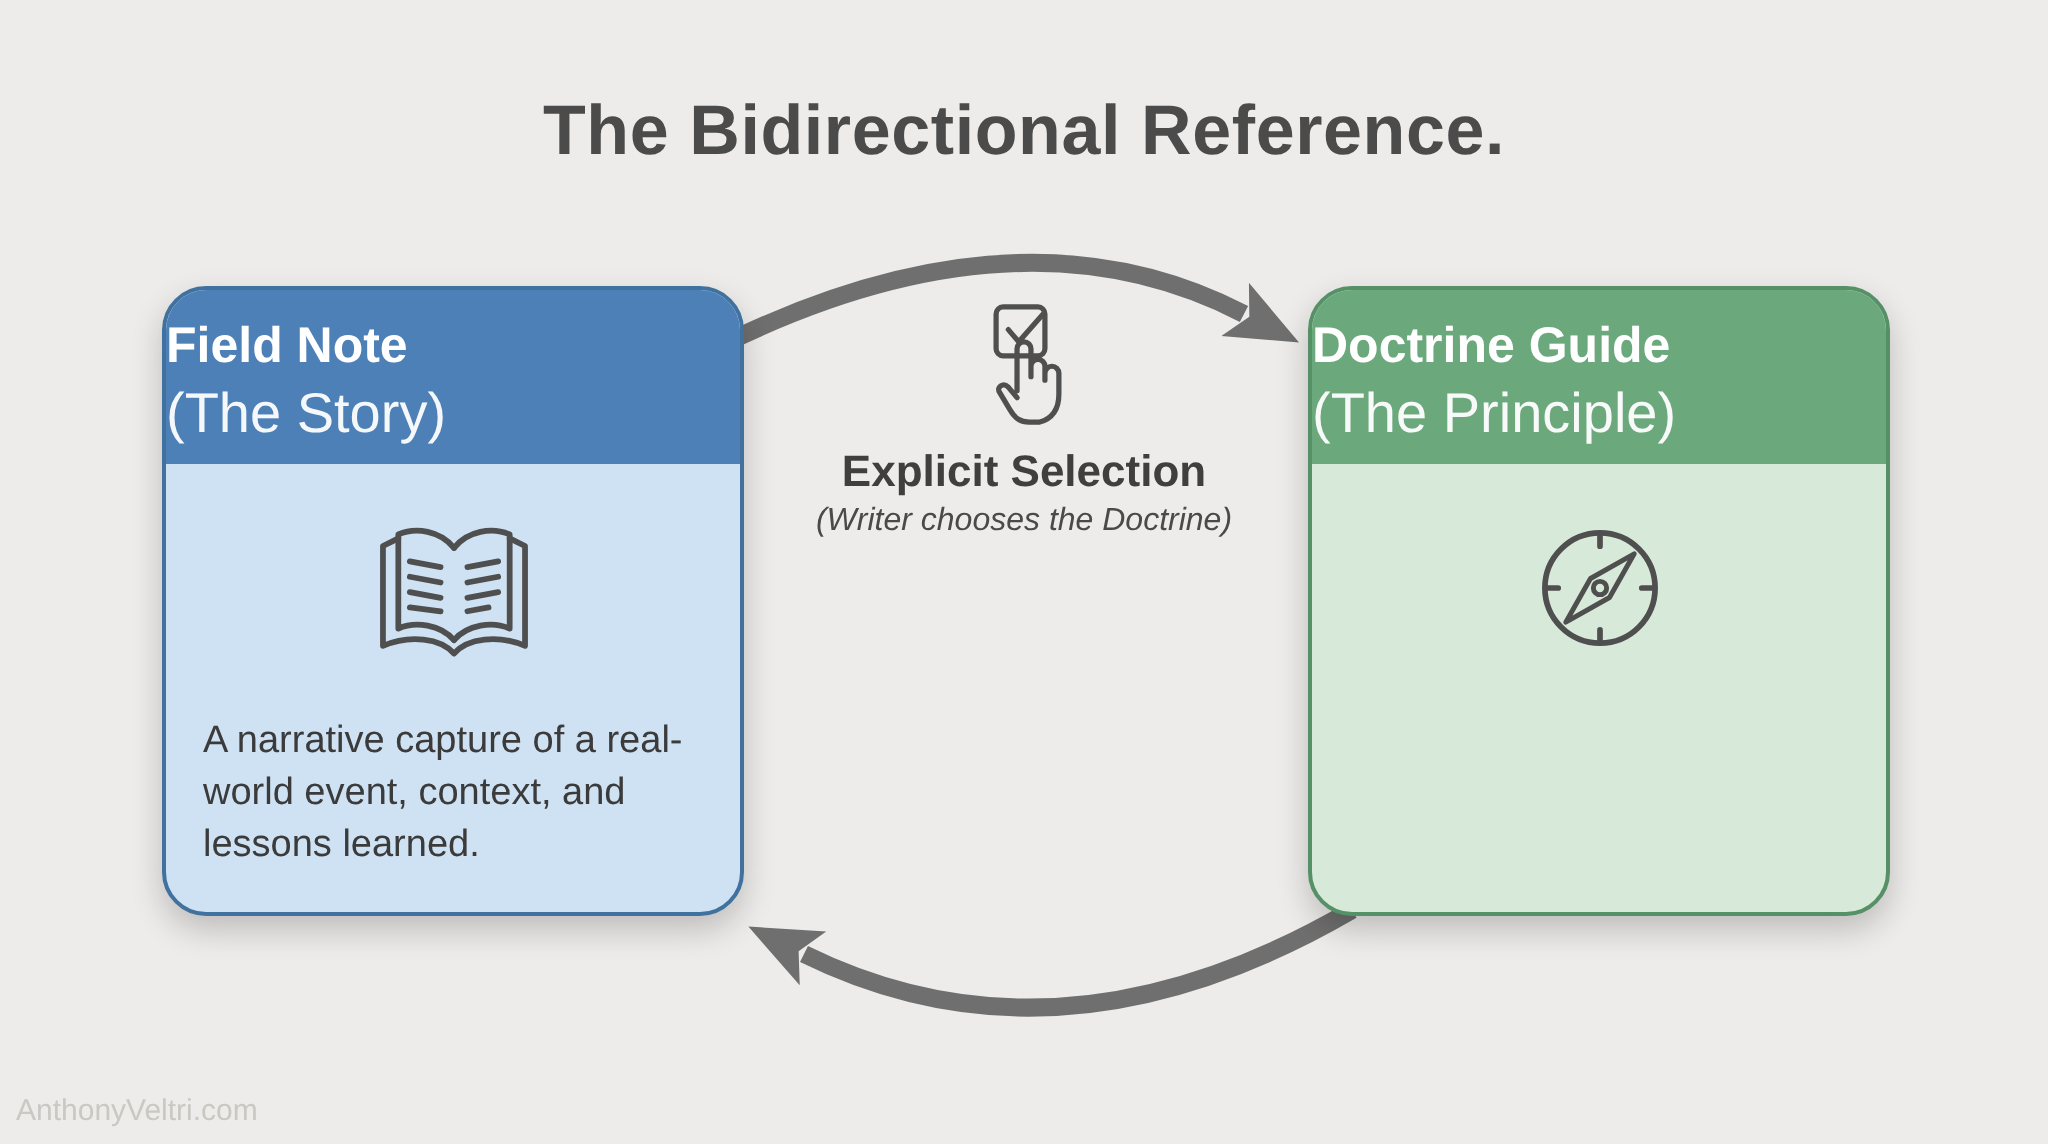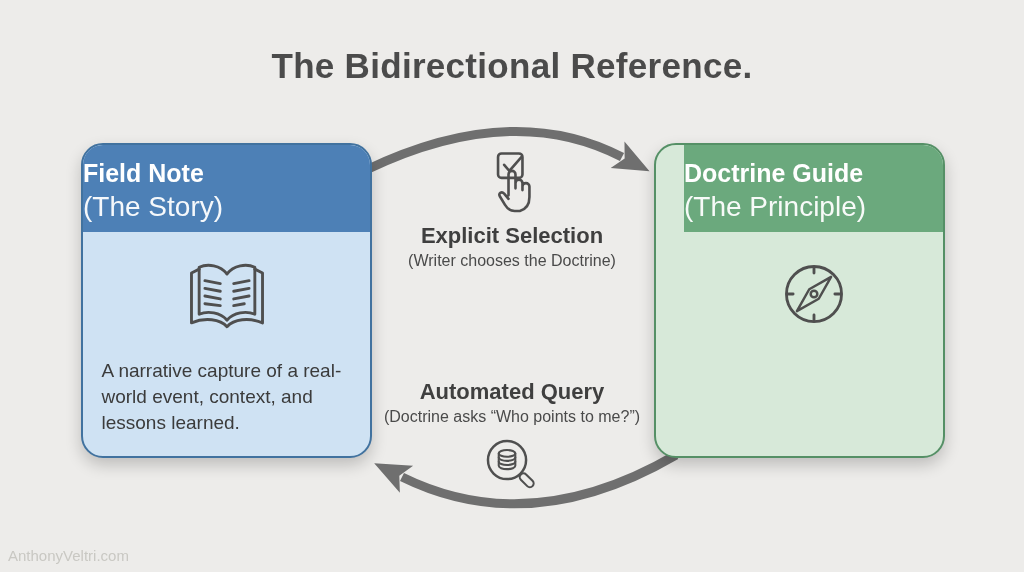--- a/index.html
+++ b/index.html
@@ -19,38 +19,38 @@
     font-size:35px;font-weight:700;color:var(--title-text);letter-spacing:.3px;
   }
 
   .arrows{position:absolute;inset:0;pointer-events:none;}
 
   .card{
     position:absolute;top:143px;width:291px;height:315px;border-radius:22px;
     overflow:hidden;box-shadow:0 7px 16px rgba(0,0,0,.20);
   }
   .card.field{left:81px;background:var(--field-body);border:2px solid var(--field-border);}
-  .card.doctrine{left:654px;background:var(--doctrine-body);border:2px solid var(--doctrine-border);padding-left:28px;}
+  .card.doctrine{left:654px;background:var(--doctrine-body);border:2px solid var(--doctrine-border);}
   .card-header{height:87px;padding-top:13px;}
   .card.field .card-header{background:var(--field-header);}
   .card.doctrine .card-header{background:var(--doctrine-header);}
   .card-title{font-size:25px;font-weight:700;color:var(--header-text);line-height:1.25;}
   .card-subtitle{font-size:28px;color:var(--header-text);opacity:.95;line-height:1.25;}
   .card-icon{margin-top:24px;}
   .card-desc{
     margin:20px auto 0;font-size:19px;line-height:1.38;color:var(--body-text);
   }
   .card.field .card-desc{width:250px;}
   .card.doctrine .card-desc{width:260px;}
 
   .mid-group{position:absolute;left:512px;transform:translateX(-50%);width:330px;text-align:center;}
   .mid-top{top:150px;}
   .mid-bottom{top:379px;}
   .mid-label{font-size:22px;font-weight:700;color:var(--label-text);line-height:1.2;}
-  .mid-sublabel{font-size:16px;color:var(--sublabel-text);line-height:1.3;margin-top:2px;}
+  .mid-sublabel{font-size:16px;color:var(--sublabel-text);line-height:1.3;margin-top:2px;font-style:italic;}
   .mid-top .mid-label{margin-top:5px;}
   .mid-bottom .mid-icon{margin-top:8px;}
 
   .watermark{
     position:absolute;left:8px;bottom:8px;font-size:15px;color:var(--watermark);
   }
   svg{display:block;margin:0 auto;}
 </style>
 </head>
 <body>
@@ -106,31 +106,16 @@
       <svg width="56" height="68" viewBox="0 0 60 78" fill="none" stroke="var(--icon-stroke)" stroke-width="3" stroke-linecap="round" stroke-linejoin="round">
         <rect x="14" y="4" width="28" height="28" rx="4"></rect>
         <polyline points="21,17 27,24 41,8"></polyline>
         <path d="M26 52 V28 a4 4 0 0 1 8 0 v16 m0 -6 a4 4 0 0 1 8 0 v8 m0 -4 a4 4 0 0 1 8 0 v12 c0 9 -4 14 -11 16 h-6 c-5 0 -8 -2 -11 -7 l-6 -10 c-2 -3 2 -6 5 -3 l5 6"></path>
       </svg>
     </div>
     <div class="mid-label">Explicit Selection</div>
     <div class="mid-sublabel">(Writer chooses the Doctrine)</div>
   </div>
 
-  <div class="mid-group mid-bottom">
-    <div class="mid-label">Automated Query</div>
-    <div class="mid-sublabel">(Doctrine asks “Who points to me?”)</div>
-    <div class="mid-icon">
-      <svg width="58" height="58" viewBox="0 0 70 70" fill="none" stroke="var(--icon-stroke)" stroke-width="3" stroke-linecap="round" stroke-linejoin="round">
-        <circle cx="29" cy="29" r="23"></circle>
-        <g transform="rotate(45 46 46)">
-          <rect x="46" y="42" width="20" height="9" rx="4.5" stroke-width="2.5"></rect>
-        </g>
-        <ellipse cx="29" cy="21" rx="10" ry="4" stroke-width="2.5"></ellipse>
-        <path d="M19 21 V36 a10 4 0 0 0 20 0 V21" stroke-width="2.5"></path>
-        <path d="M19 26 a10 4 0 0 0 20 0 M19 31 a10 4 0 0 0 20 0" stroke-width="2.5"></path>
-      </svg>
-    </div>
-  </div>
 
   <div class="watermark">AnthonyVeltri.com</div>
 
 </div>
 
 </body></html>

